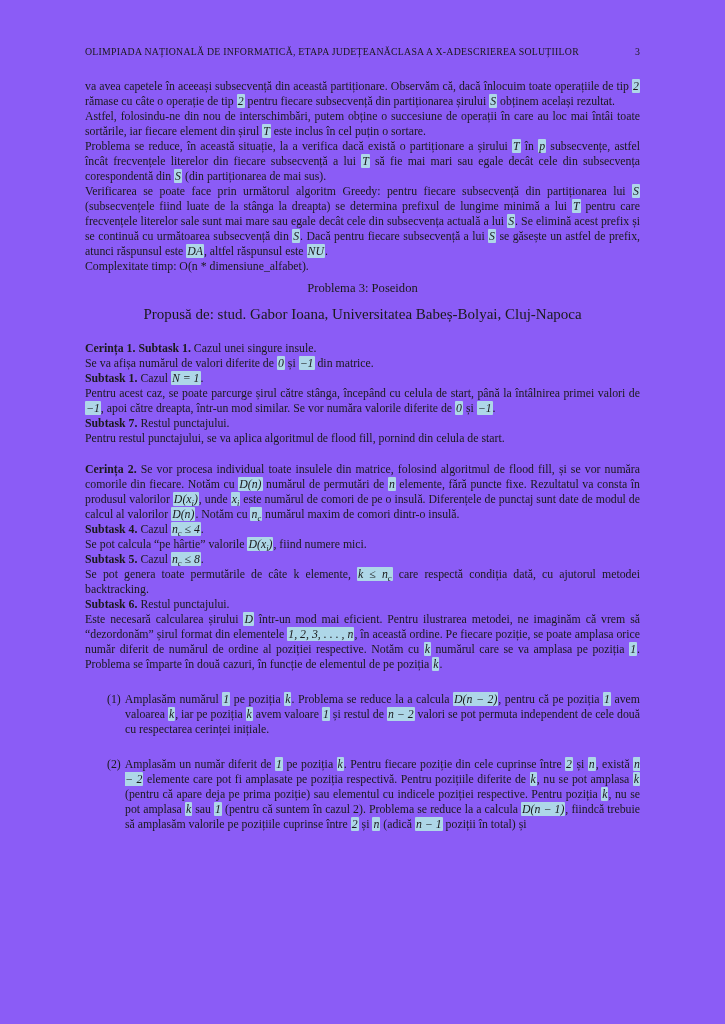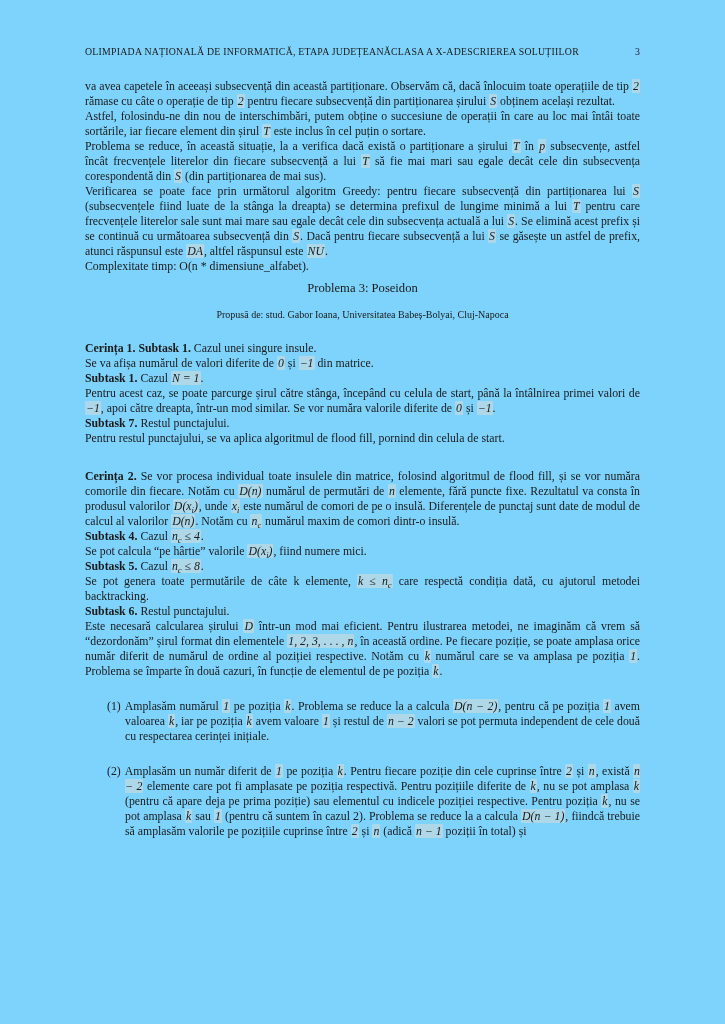--- a/index.html
+++ b/index.html
@@ -3,21 +3,21 @@
 <meta charset="utf-8">
 <style>
   html, body {
     margin: 0;
     padding: 0;
     background: #ffffff;
   }
   .page {
     width: 725px;
     height: 1024px;
-    background: #7dd3fc;
+    background: #8b5cf6;
     box-sizing: border-box;
     padding: 46px 85px 0 85px;
     font-family: "Liberation Serif", "DejaVu Serif", serif;
     color: #1a1a1a;
     position: relative;
     overflow: hidden;
   }
   .header {
     display: flex;
     align-items: baseline;
@@ -30,29 +30,29 @@
     margin-left: auto;
     letter-spacing: 0;
   }
   .content {
     font-size: 11.8px;
     line-height: 15px;
     text-align: justify;
     hyphens: auto;
   }
   .para { margin: 0; }
-  .para.gap-before { margin-top: 23px; }
+  .para.gap-before { margin-top: 16px; }
   .heading {
     text-align: center;
     font-size: 12.6px;
     margin: 7px 0 11px 0;
   }
   .subheading {
     text-align: center;
-    font-size: 10px;
+    font-size: 15px;
     margin: 0 0 19px 0;
   }
   .bold { font-weight: bold; }
   .math {
     font-style: italic;
     background: var(--hl, #aed7e8);
     padding: 0 1px;
     border-radius: 1px;
   }
   .math sub {

